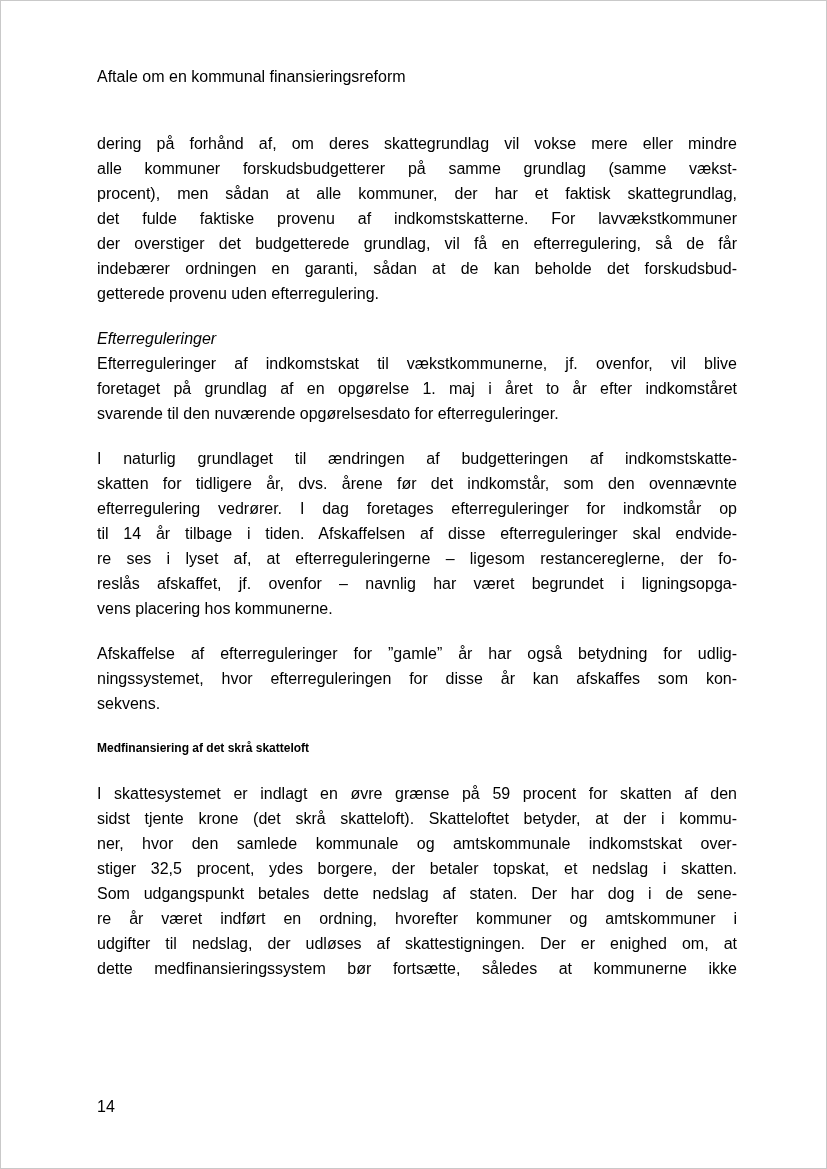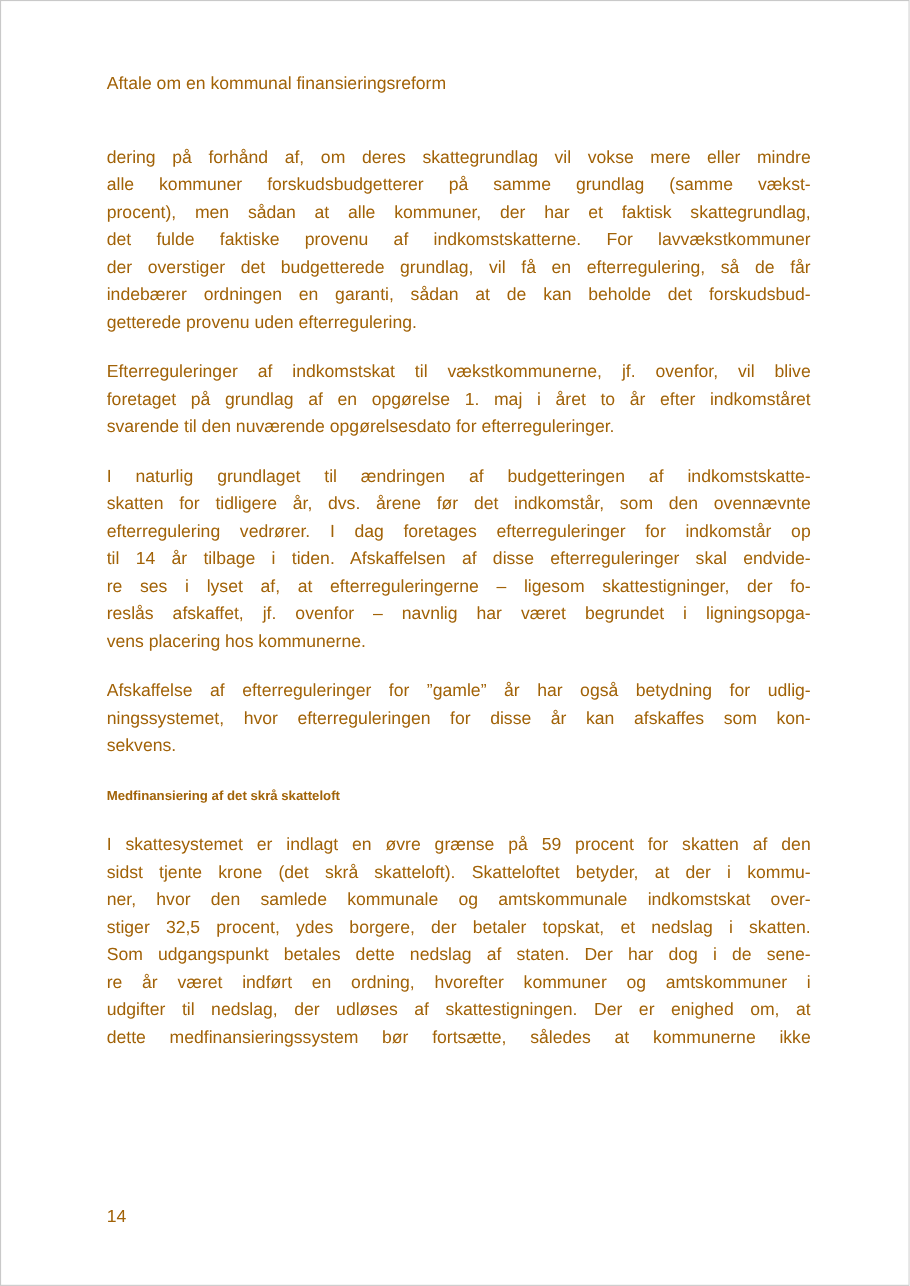--- a/index.html
+++ b/index.html
@@ -12,21 +12,21 @@
   .page {
     position: relative;
     width: 827px;
     height: 1169px;
     background: #ffffff;
     border: 1px solid #c9c9c9;
     padding: 63px 89px 0 96px;
     font-family: "Liberation Sans", "DejaVu Sans", sans-serif;
     font-size: 16px;
     line-height: 25px;
-    color: #a16207;
+    color: #000000;
   }
   .running-header {
     margin-bottom: 42px;
   }
   .para {
     margin: 0 0 20px 0;
   }
   .para.attached {
     margin-bottom: 0;
   }
@@ -68,33 +68,34 @@
     <div class="para">
         <div class="tline">dering på forhånd af, om deres skattegrundlag vil vokse mere eller mindre</div>
         <div class="tline">alle kommuner forskudsbudgetterer på samme grundlag (samme vækst-</div>
         <div class="tline">procent), men sådan at alle kommuner, der har et faktisk skattegrundlag,</div>
         <div class="tline">det fulde faktiske provenu af indkomstskatterne. For lavvækstkommuner</div>
         <div class="tline">der overstiger det budgetterede grundlag, vil få en efterregulering, så de får</div>
         <div class="tline">indebærer ordningen en garanti, sådan at de kan beholde det forskudsbud-</div>
         <div class="tline">getterede provenu uden efterregulering.</div>
       </div>
 
+    <div class="para subheading-italic attached">Efterreguleringer</div>
 
     <div class="para">
         <div class="tline">Efterreguleringer af indkomstskat til vækstkommunerne, jf. ovenfor, vil blive</div>
         <div class="tline">foretaget på grundlag af en opgørelse 1. maj i året to år efter indkomståret</div>
         <div class="tline">svarende til den nuværende opgørelsesdato for efterreguleringer.</div>
       </div>
 
     <div class="para">
         <div class="tline">I naturlig grundlaget til ændringen af budgetteringen af indkomstskatte-</div>
         <div class="tline">skatten for tidligere år, dvs. årene før det indkomstår, som den ovennævnte</div>
         <div class="tline">efterregulering vedrører. I dag foretages efterreguleringer for indkomstår op</div>
         <div class="tline">til 14 år tilbage i tiden. Afskaffelsen af disse efterreguleringer skal endvide-</div>
-        <div class="tline">re ses i lyset af, at efterreguleringerne – ligesom skattestigninger, der fo-</div>
+        <div class="tline">re ses i lyset af, at efterreguleringerne – ligesom restancereglerne, der fo-</div>
         <div class="tline">reslås afskaffet, jf. ovenfor – navnlig har været begrundet i ligningsopga-</div>
         <div class="tline">vens placering hos kommunerne.</div>
       </div>
 
     <div class="para">
         <div class="tline">Afskaffelse af efterreguleringer for ”gamle” år har også betydning for udlig-</div>
         <div class="tline">ningssystemet, hvor efterreguleringen for disse år kan afskaffes som kon-</div>
         <div class="tline">sekvens.</div>
       </div>
 

